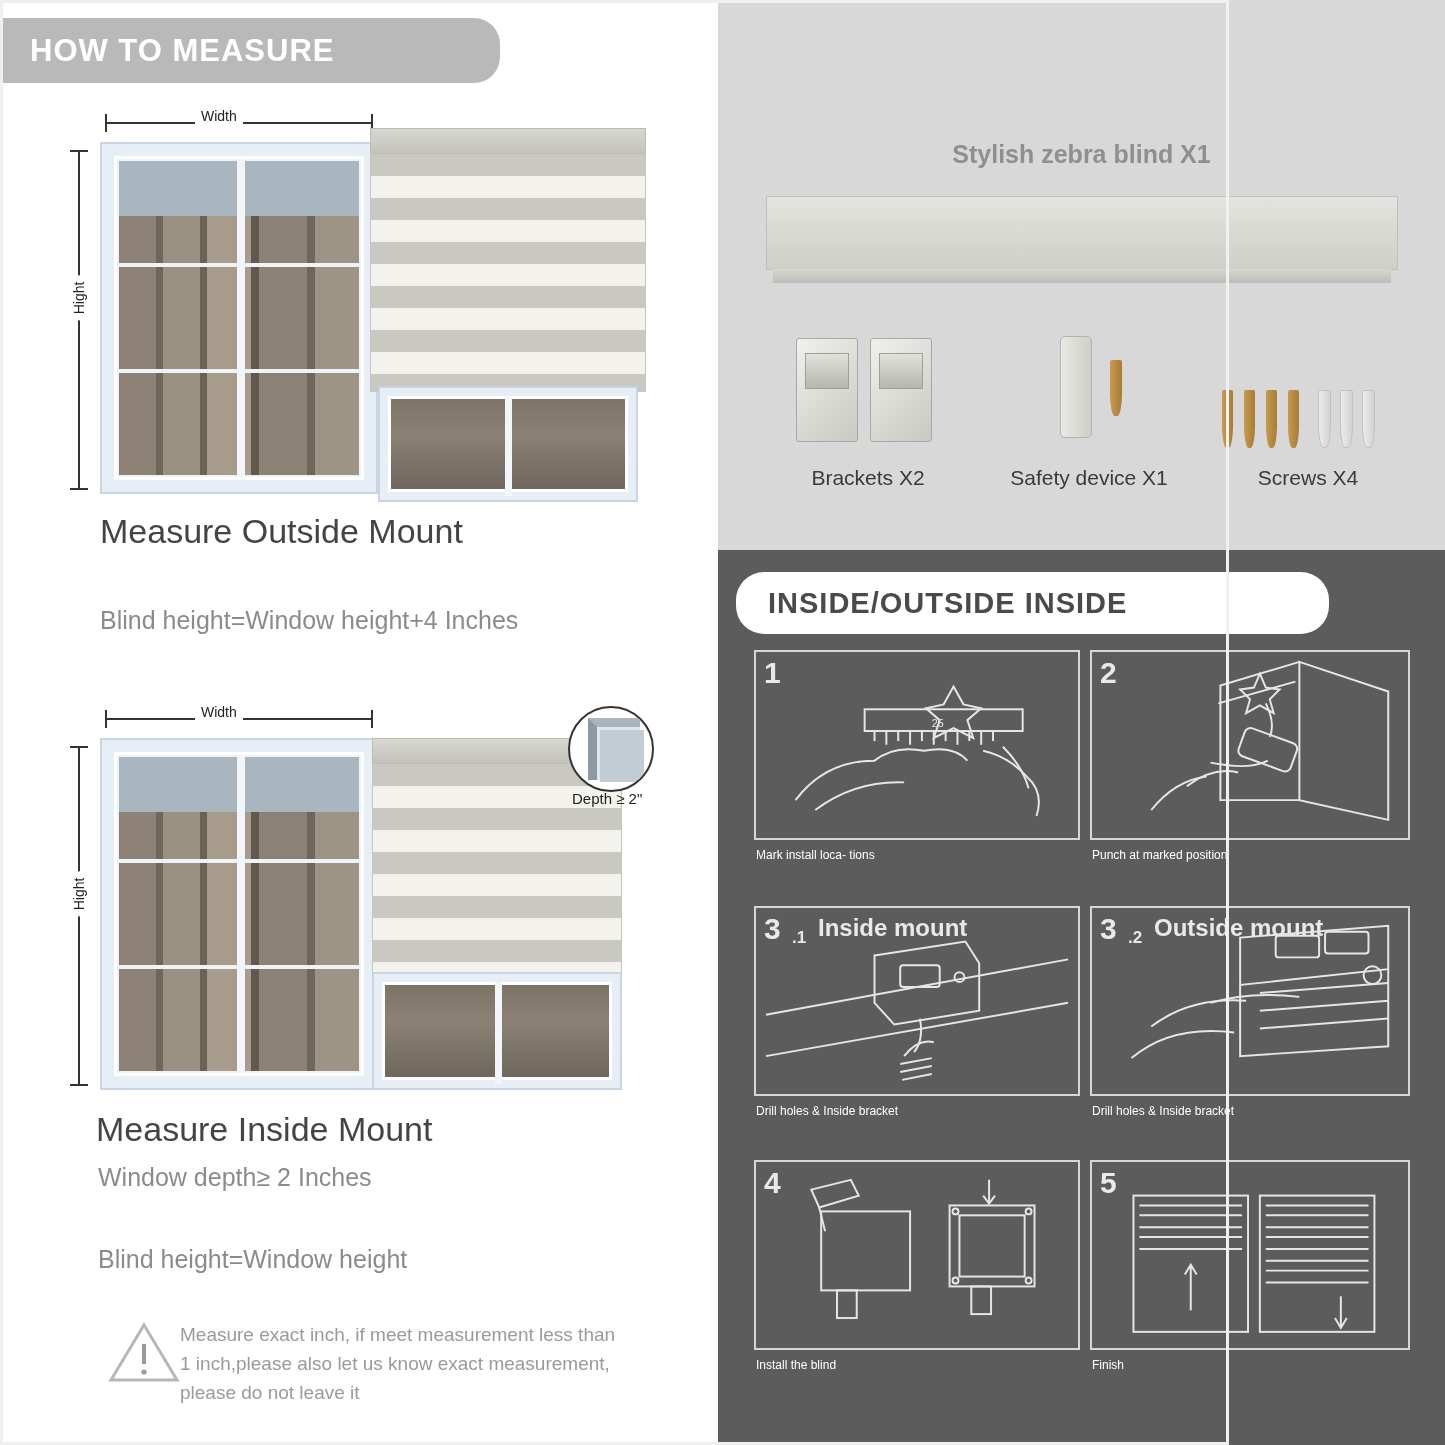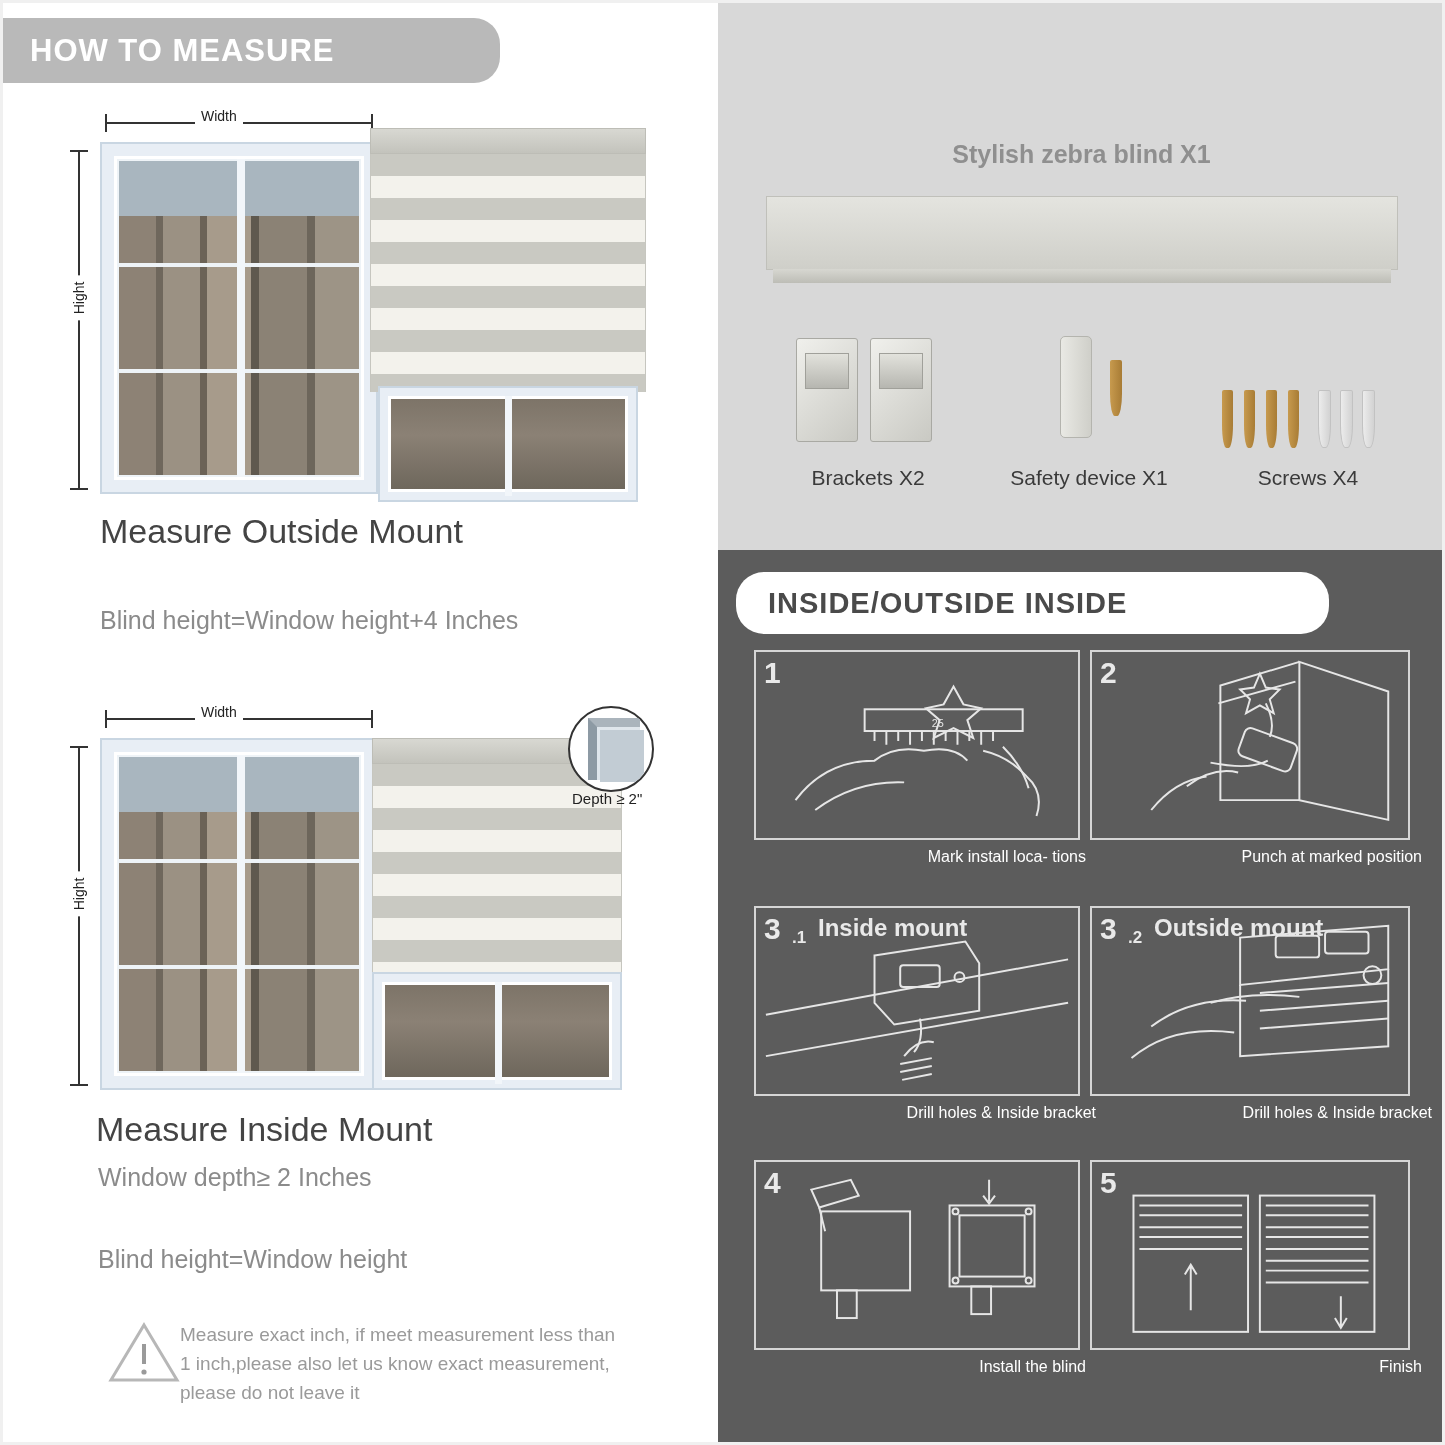--- a/index.html
+++ b/index.html
@@ -3,21 +3,21 @@
 <meta charset="utf-8">
 <style>
   * { box-sizing: border-box; }
   html, body { margin:0; padding:0; }
   body {
     width:1445px; height:1445px;
     background:#ffffff;
     font-family:"Liberation Sans", sans-serif;
     overflow:hidden;
   }
-  .page { position:relative; width:1445px; height:1445px; background:#4d7c0f; }
+  .page { position:relative; width:1229px; height:1445px; background:#4d7c0f; }
 
   
   .left {
     position:absolute; left:0; top:0; width:712px; height:1445px;
     background:#ffffff;
   }
   .banner {
     position:absolute;
     background:#b9b9b9;
     color:#ffffff;
@@ -191,21 +191,21 @@
     position:absolute; border:2px solid #d6d6d6; background:#5c5c5c;
   }
   .step-num {
     position:absolute; left:8px; top:4px; color:#e9e9e9;
     font-size:30px; font-weight:bold;
   }
   .step-sub {
     position:absolute; color:#e9e9e9; font-size:24px; font-weight:bold;
   }
   .step-cap {
-    position:absolute; color:#ffffff; font-size:16px;text-align:right;
+    position:absolute; color:#ffffff; font-size:12px;
   }
   .sketch { position:absolute; inset:0; }
 
   .inner-div {
     position:absolute; left:712px; top:0; width:6px; height:1445px;
     background:#ffffff;
   }
   .border-frame {
     position:absolute; inset:0; border:3px solid #f0f0f0; pointer-events:none;
   }

